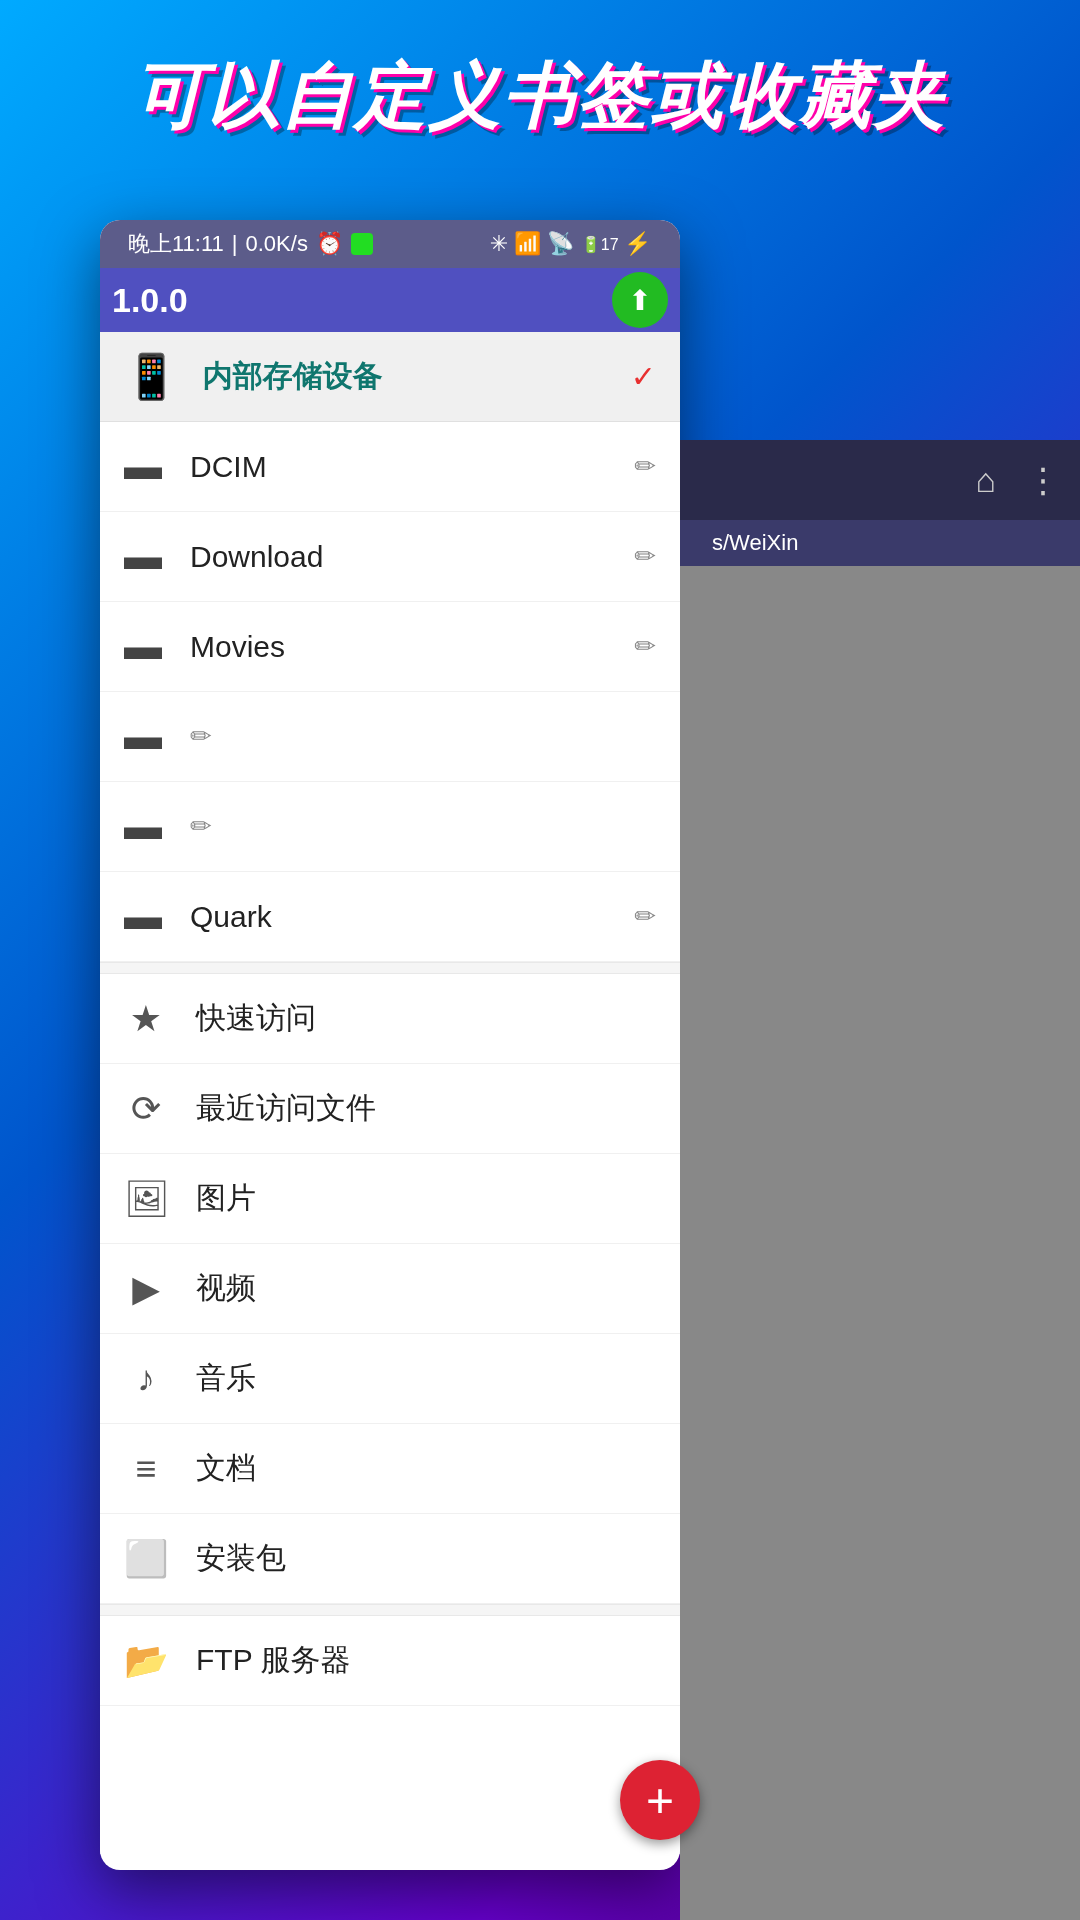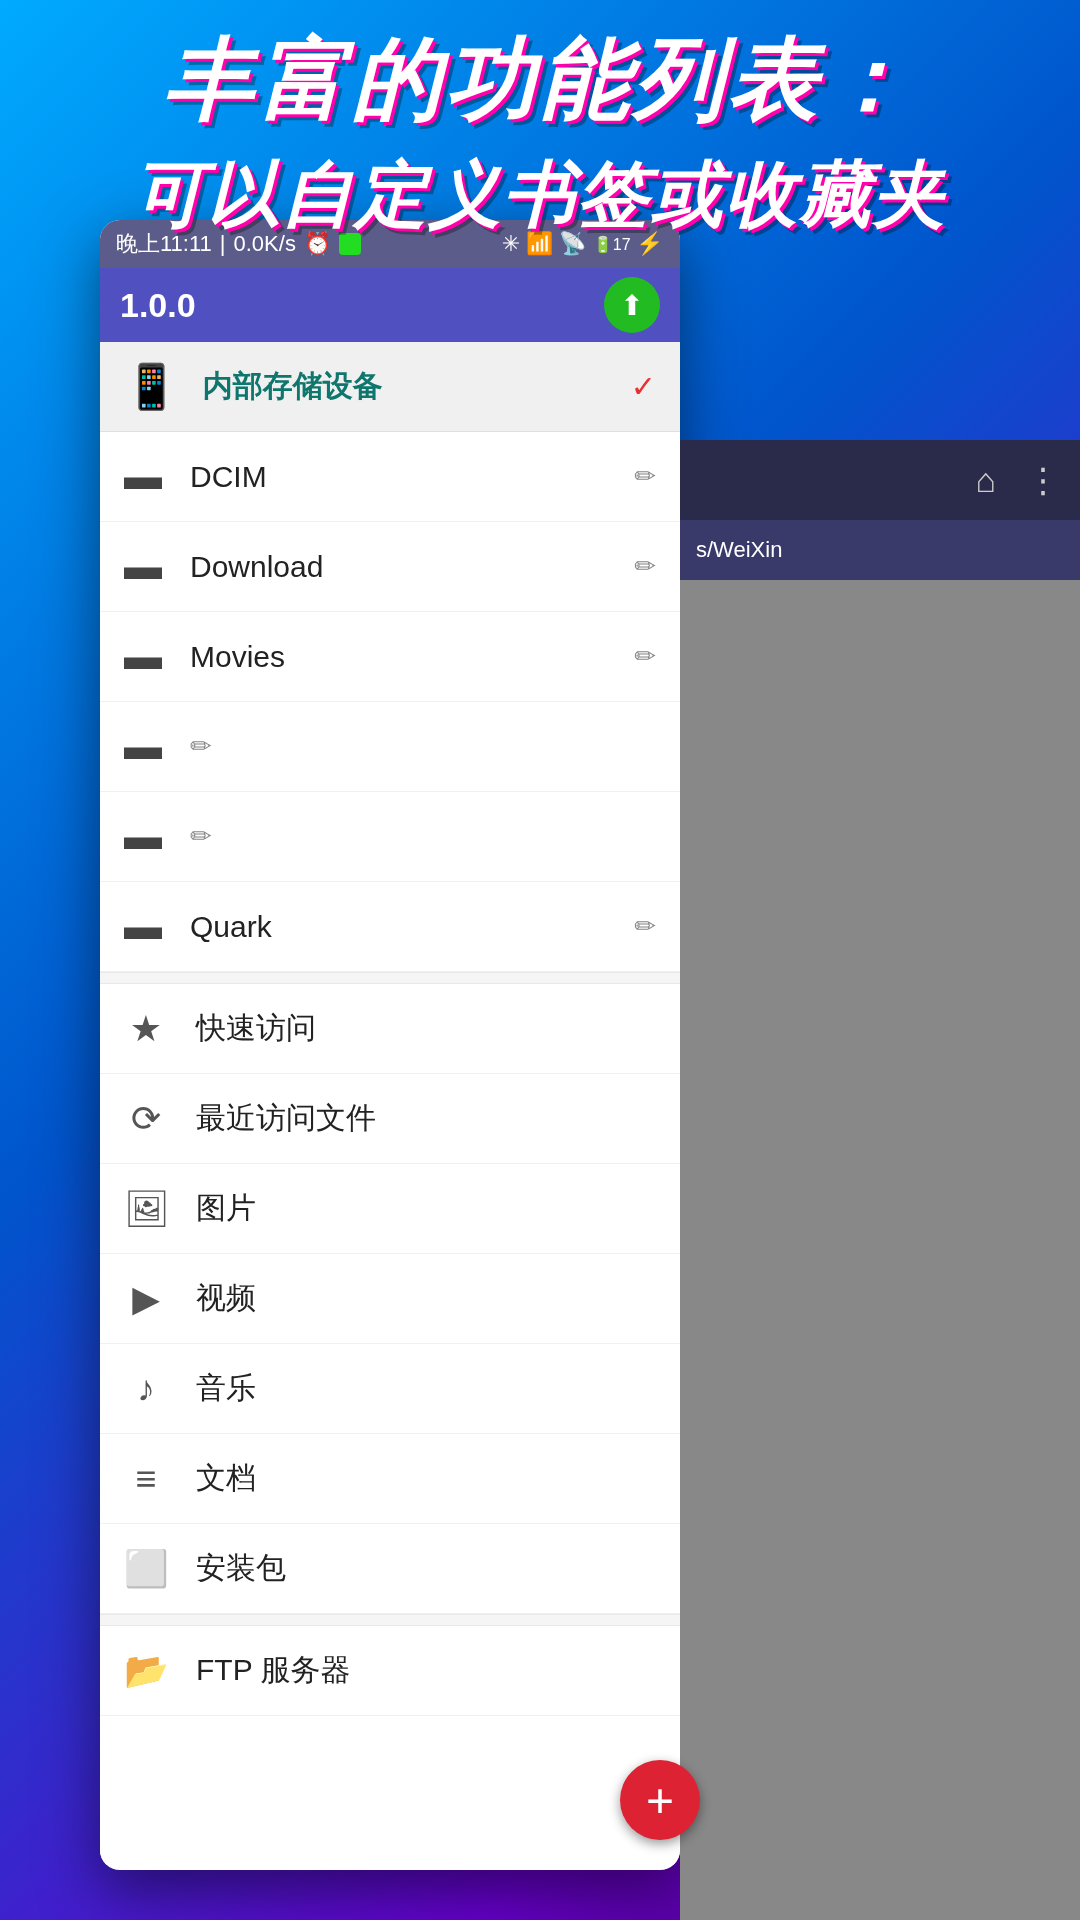--- a/index.html
+++ b/index.html
@@ -55,43 +55,43 @@
       box-shadow: 0 20px 60px rgba(0,0,0,0.5);
     }
 
     
     .status-bar {
       background: #5c5c8a;
       height: 48px;
       display: flex;
       align-items: center;
       justify-content: space-between;
-      padding: 0 16px;
+      padding: 0 28px;
       color: white;
       font-size: 22px;
       text-align: right;
     }
     .status-left {
       display: flex;
       align-items: center;
       gap: 8px;
     }
     .status-right {
       display: flex;
       align-items: center;
       gap: 6px;
     }
 
     
     .app-bar {
       background: #5050c0;
-      height: 74px;
-      display: flex;
-      align-items: center;
-      padding: 0 20px;
+      height: 64px;
+      display: flex;
+      align-items: center;
+      padding: 0 12px;
       justify-content: space-between;
     }
     .app-version {
       color: white;
       font-size: 34px;
       font-weight: bold;
     }
     .share-btn {
       width: 56px;
       height: 56px;
@@ -205,21 +205,20 @@
       color: white;
       font-size: 48px;
       box-shadow: 0 4px 12px rgba(0,0,0,0.4);
       z-index: 20;
     }
   </style>
 </head>
 <body>
 
 <div class="banner-top">
-  <div class="banner-title">丰富的功能列表：</div>
   <div class="banner-subtitle">可以自定义书签或收藏夹</div>
 </div>
 
 <div class="phone-frame">
 
   <div class="status-bar">
     <div class="status-left">
       <span>晚上11:11</span>
       <span>|</span>
       <span>0.0K/s</span>
@@ -336,20 +335,20 @@
 
 </div>
 
 <div style="position:absolute; top:440px; left:680px; width:400px; bottom:0; background:#888; z-index:1;">
 
   <div style="background:#2a2a4a; height:80px; display:flex; align-items:center; justify-content:flex-end; padding:0 20px; gap:30px;">
     <span style="color:#ccc; font-size:34px;">⌂</span>
     <span style="color:#ccc; font-size:34px;">⋮</span>
   </div>
 
-  <div style="background:#3a3a6a; height:60px; display:flex; align-items:center; padding:0 16px; color:white; font-size:22px; overflow:hidden;">
+  <div style="background:#3a3a6a; height:46px; display:flex; align-items:center; padding:0 32px; color:white; font-size:22px; overflow:hidden;">
     <span>s/WeiXin</span>
   </div>
 </div>
 
 <div class="fab" style="left: 620px; bottom: 80px;">
   <span>+</span>
 </div>
 
 </body></html>

